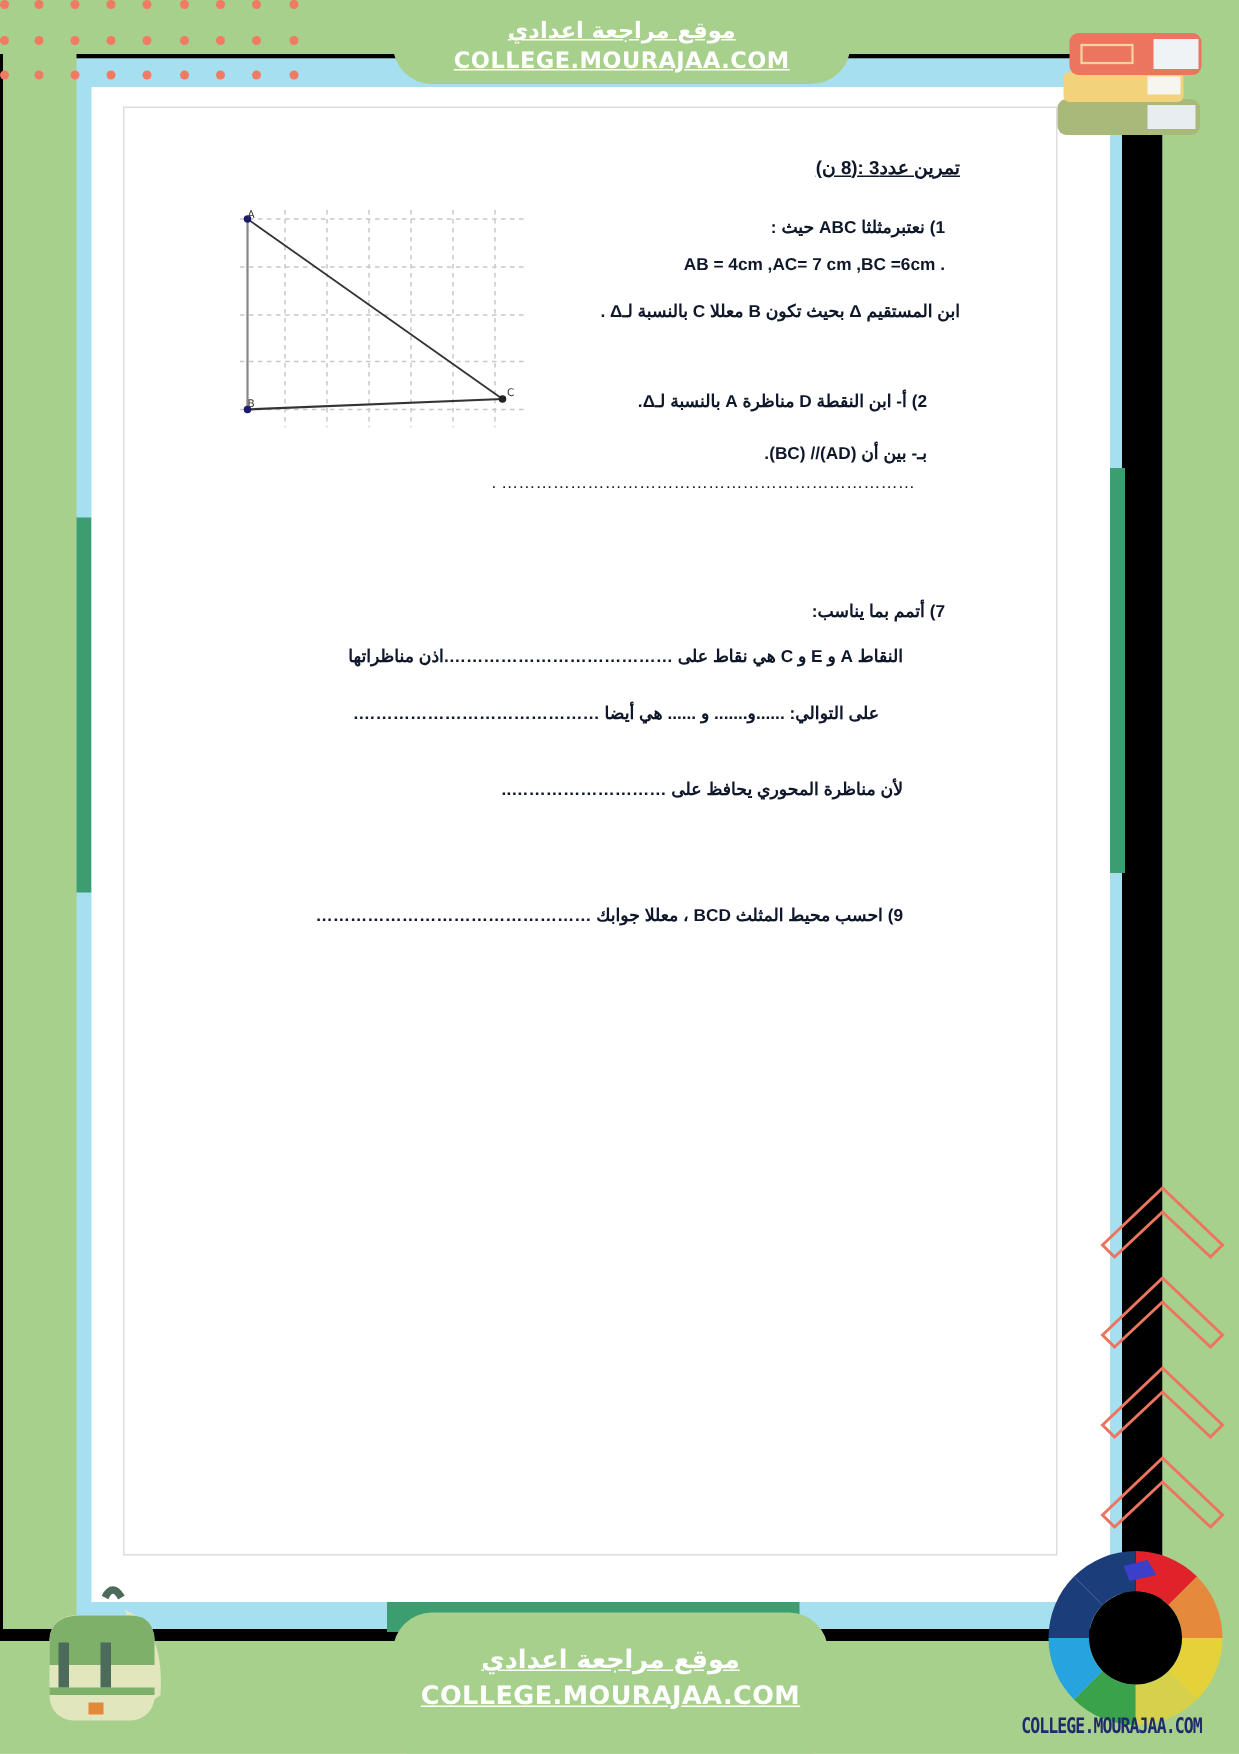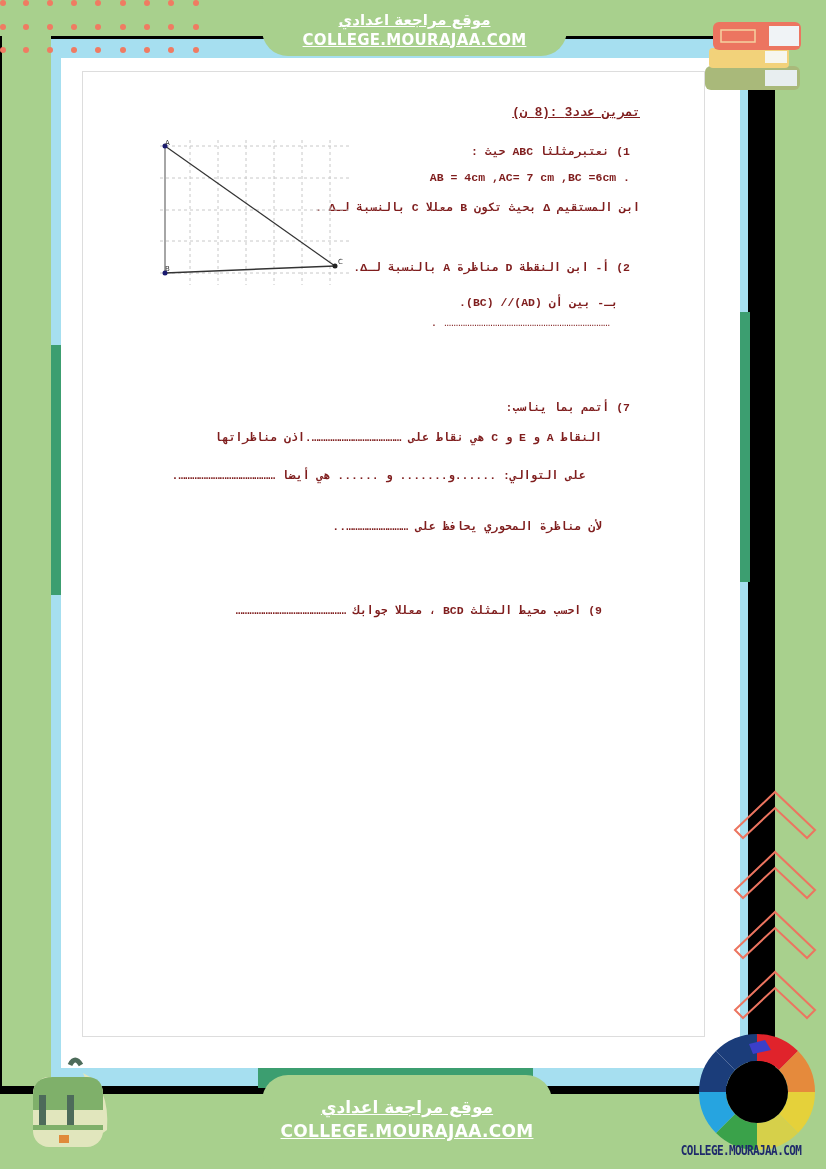--- a/index.html
+++ b/index.html
@@ -26,21 +26,21 @@
   .page { position: absolute; left: 61px; top: 58px; width: 679px; height: 1010px; background: #fff; }
   .page-inner { position: absolute; left: 82px; top: 71px; width: 623px; height: 966px; border: 1px solid #ddd; background: #fff; }
 
   .banner { position: absolute; background: #a8d08d; border-radius: 26px; color: #fff; text-align: center; font-family: "DejaVu Sans", sans-serif; font-weight: bold; }
   .banner-top { left: 262px; top: -20px; width: 305px; height: 76px; padding-top: 30px; }
   .banner-bot { left: 262px; top: 1075px; width: 290px; height: 100px; padding-top: 20px; }
   .banner .ar { font-size: 15px; text-decoration: underline; line-height: 20px; direction: rtl; }
   .banner .en { font-size: 15px; text-decoration: underline; line-height: 20px; letter-spacing: 0.3px; }
   .banner-bot .ar, .banner-bot .en { font-size: 17px; line-height: 24px; }
 
-  .doc-text { position: absolute; direction: rtl; font-family: Liberation Mono, monospace; font-weight: bold; color: #7f1d1d; font-size: 11.5px; white-space: nowrap; }
+  .doc-text { position: absolute; direction: rtl; font-family: Liberation Sans, sans-serif; font-weight: bold; color: #0f172a; font-size: 11.5px; white-space: nowrap; }
   .doc-title { right: 186px; top: 104px; font-size: 12.5px; text-decoration: underline; }
 
   .figure { position: absolute; left: 160px; top: 140px; width: 190px; height: 145px; }
 
   .chevrons { position: absolute; left: 733px; top: 790px; width: 85px; height: 240px; }
   .books { position: absolute; left: 695px; top: 8px; width: 110px; height: 85px; }
   .backpack { position: absolute; left: 15px; top: 1055px; width: 100px; height: 100px; }
   .logo { position: absolute; left: 695px; top: 1020px; width: 125px; height: 145px; }
   .logo-text { position: absolute; left: 666px; top: 1144px; width: 150px; font-family: "DejaVu Sans Mono", monospace; font-weight: bold; font-size: 11px; color: #1f2a6b; letter-spacing: -0.6px; transform: scaleY(1.3); text-align: center; }
 </style>
@@ -101,21 +101,21 @@
   <div class="ar">موقع مراجعة اعدادي</div>
   <div class="en">COLLEGE.MOURAJAA.COM</div>
 </div>
 
 <div class="doc-text doc-title">تمرين عدد3 :(8 ن)</div>
 
 <div class="doc-text" style="right:196px;top:144px;">1)  نعتبرمثلثا ABC   حيث :</div>
 <div class="doc-text" style="right:196px;top:171px;direction:ltr;">AB = 4cm   ,AC= 7 cm  ,BC =6cm   .</div>
 <div class="doc-text" style="right:186px;top:200px;">ابن المستقيم Δ  بحيث تكون B  معللا  C بالنسبة لـΔ .</div>
 
-<div class="doc-text" style="right:196px;top:260px;text-align:right;">2)  أ- ابن النقطة D  مناظرة  A بالنسبة لـΔ.</div>
+<div class="doc-text" style="right:208px;top:260px;text-align:right;">2)  أ- ابن النقطة D  مناظرة  A بالنسبة لـΔ.</div>
 <div class="doc-text" style="right:208px;top:295px;">بـ- بين أن (AD)// (BC).</div>
 <div class="doc-text" style="right:216px;top:316px;font-weight:normal;">……………………………………………………………… .</div>
 
 <div class="doc-text" style="right:196px;top:400px;">7)  أتمم بما يناسب:</div>
 <div class="doc-text" style="right:224px;top:430px;">النقاط  A  و  E  و C هي نقاط على ………………………………….اذن مناظراتها</div>
 <div class="doc-text" style="right:240px;top:468px;">على التوالي:   ......و.......  و  ......    هي أيضا …………………………………….</div>
 <div class="doc-text" style="right:224px;top:519px;">لأن مناظرة المحوري يحافظ على ………………………..</div>
 
 <div class="doc-text" style="right:224px;top:603px;">9)  احسب محيط المثلث    BCD   ،  معللا جوابك …………………………………………</div>
 

